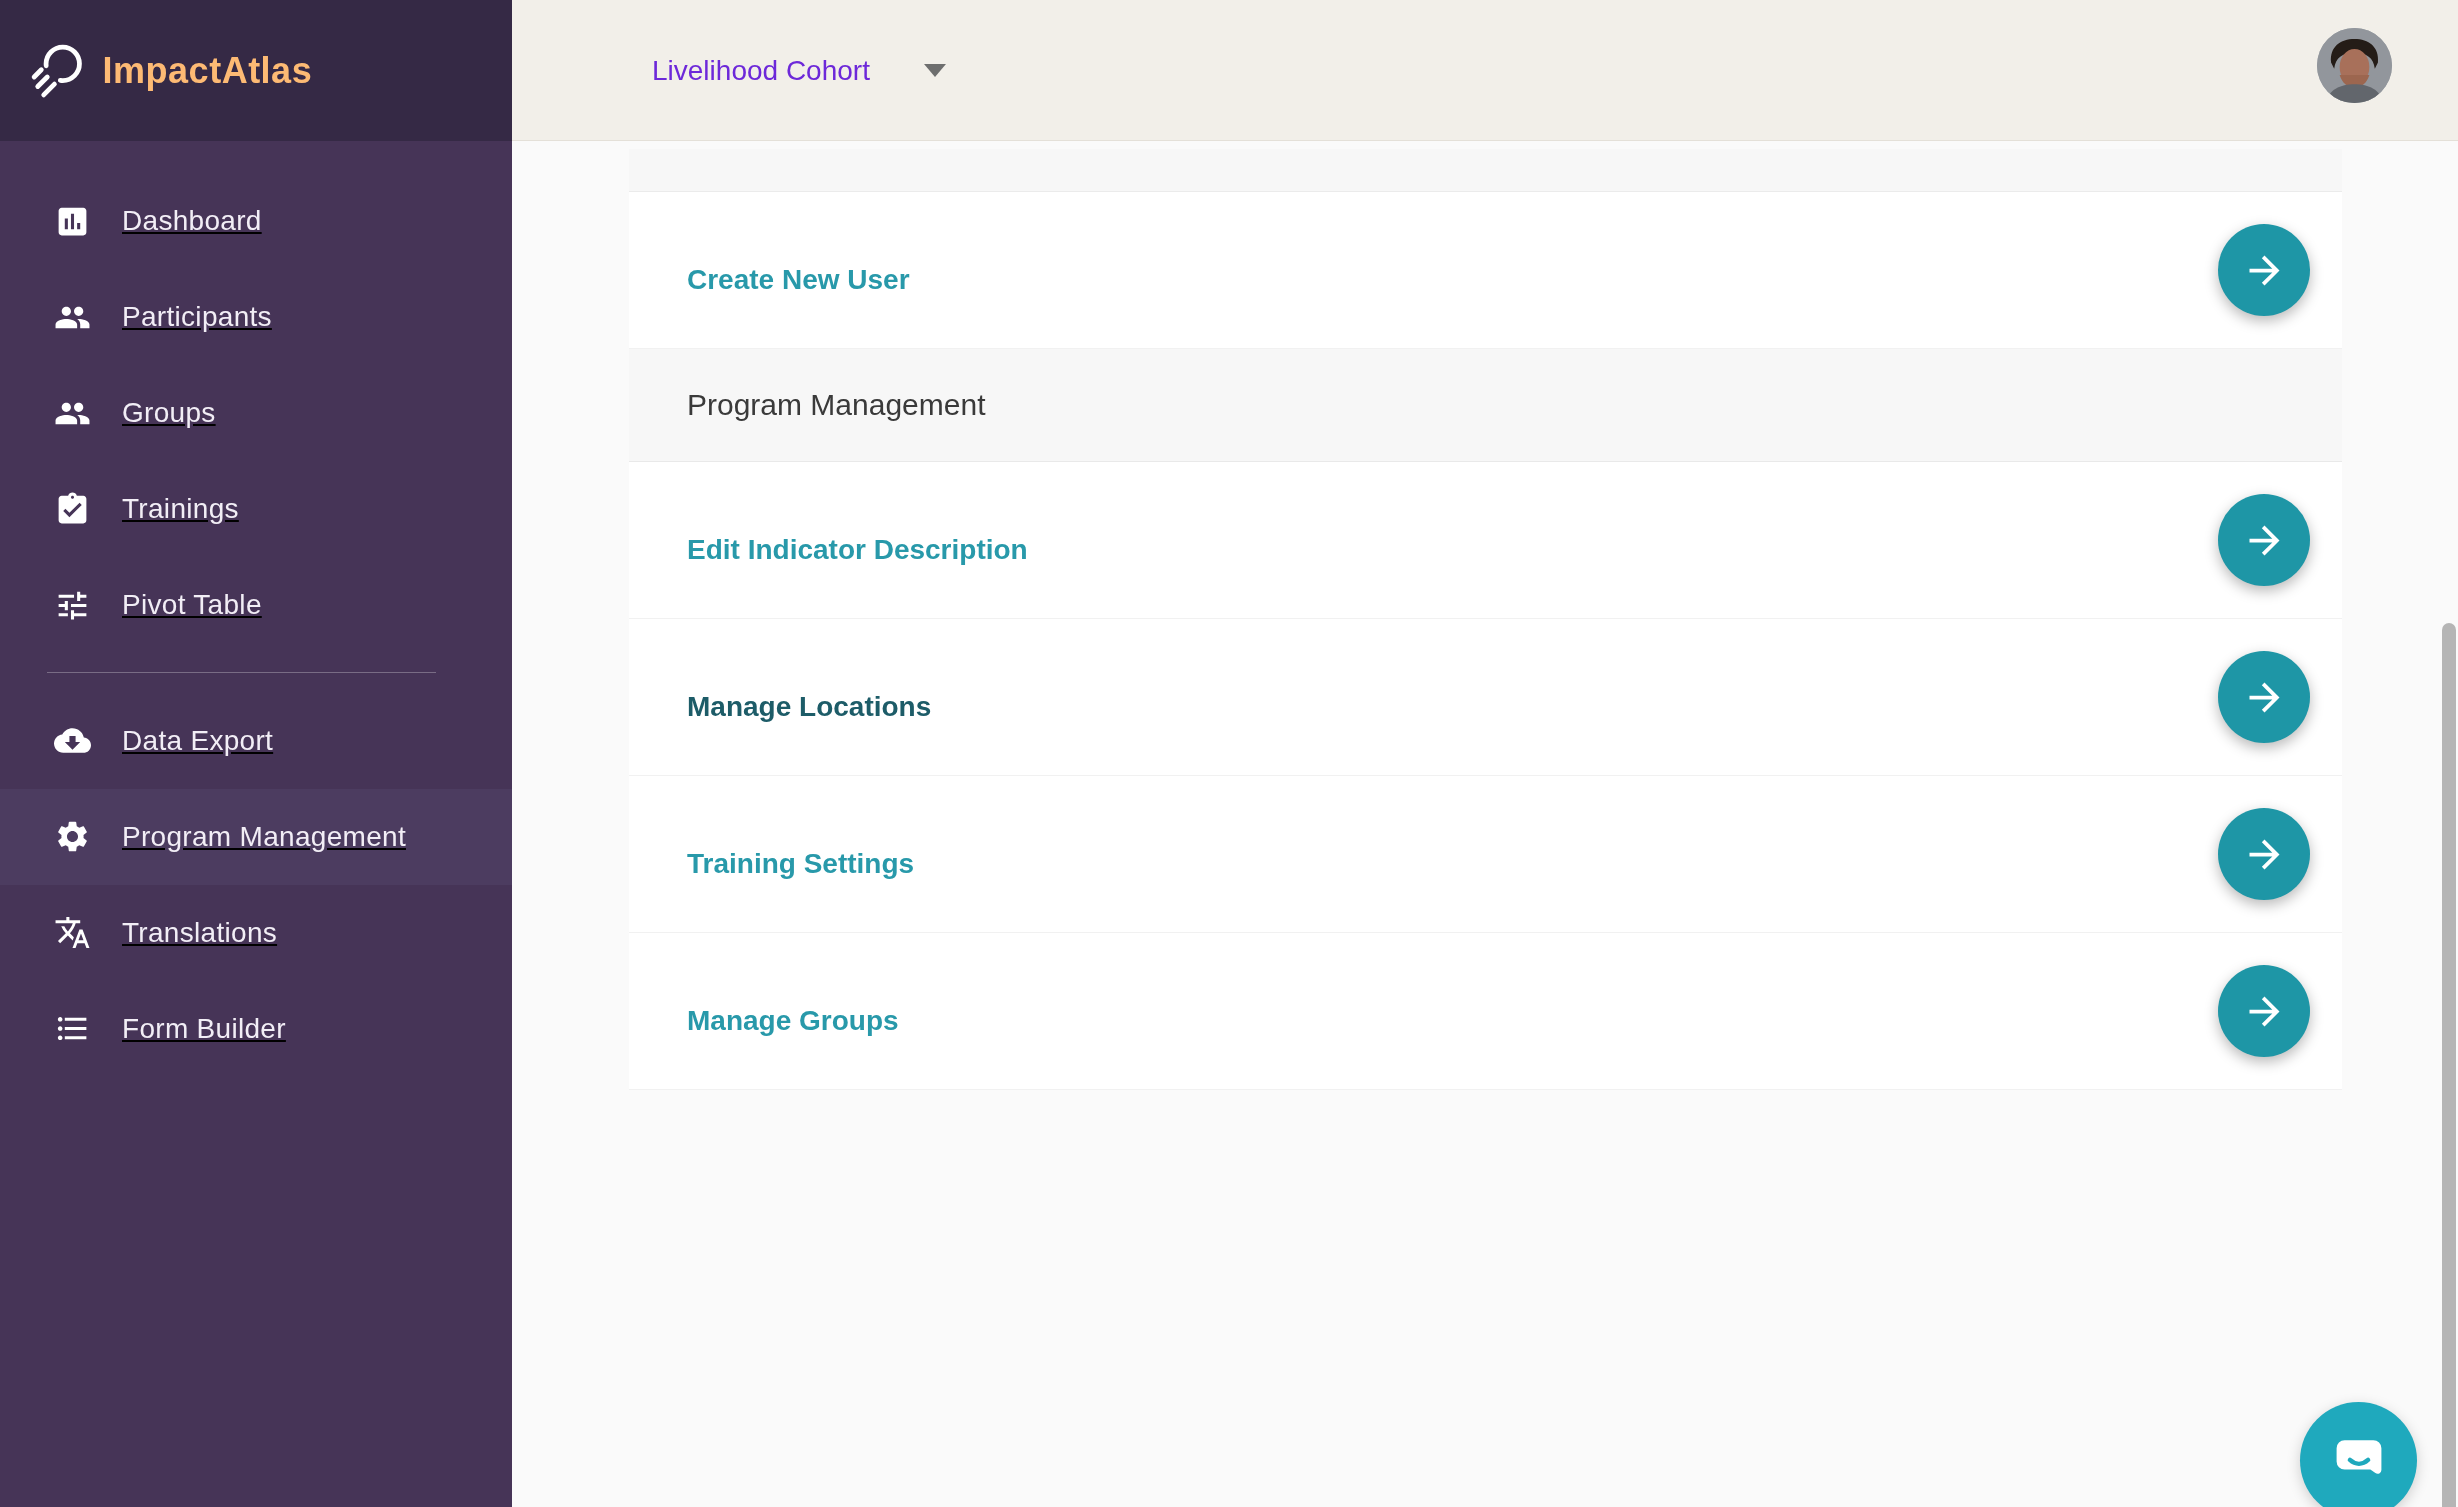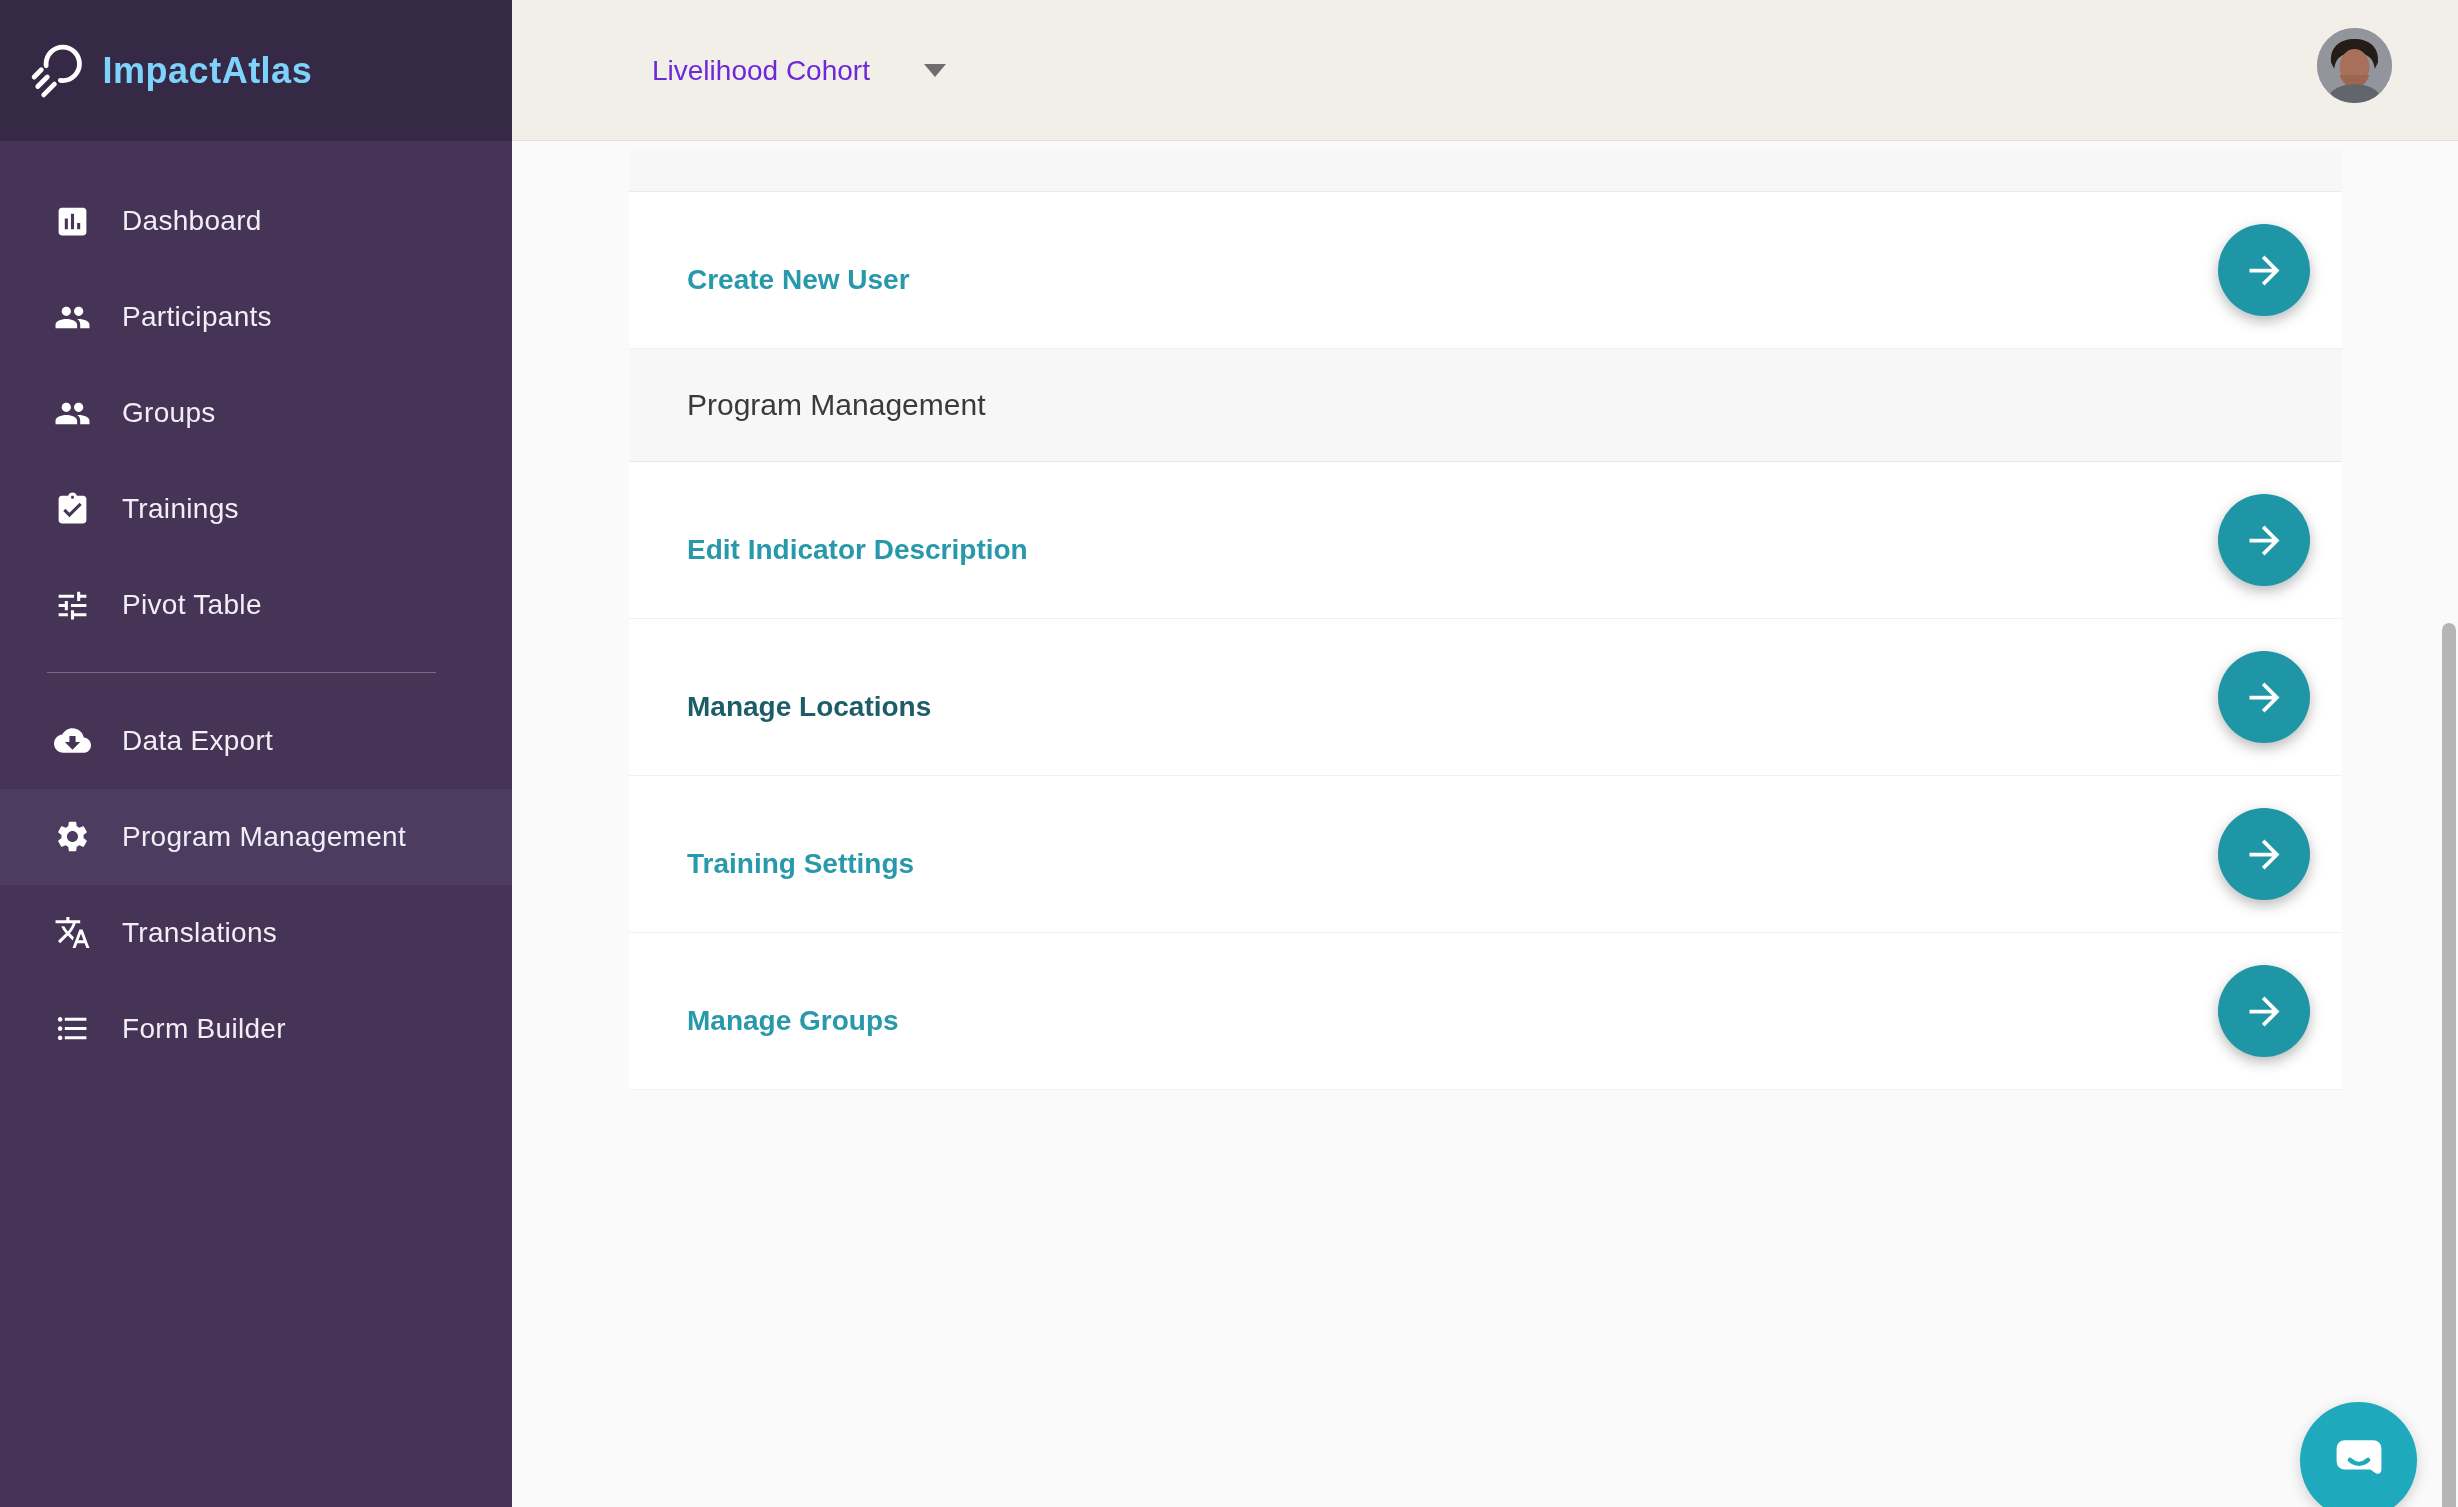--- a/index.html
+++ b/index.html
@@ -7,22 +7,22 @@
   .screen {
     position:relative; width:2459px; height:1508px; overflow:hidden;
     background:#fafafa;
     font-family:"Liberation Sans","DejaVu Sans",sans-serif;
   }
 
   
   .sidebar { position:absolute; left:0; top:0; width:512px; height:1508px; background:#463457; }
   .logo-band { height:141px; background:#352945; display:flex; align-items:center; padding-left:27px; }
   .logo-icon { width:62px; height:62px; flex:none; }
-  .logo-text { color:#7dd3fc; font-size:36px; font-weight:700; letter-spacing:0.5px; margin-left:13.6px; }
-  .nav { position:absolute; top:173px; left:0; right:0; }
+  .logo-text { color:#fdba74; font-size:36px; font-weight:700; letter-spacing:0.5px; margin-left:13.6px; }
+  .nav { position:absolute; top:173px; left:0; right:0;text-decoration:underline; }
   .nav-item { height:96px; display:flex; align-items:center; padding-left:54px; cursor:pointer; }
   .nav-item.active { background:#4c3c60; }
   .nav-item .ico { width:37px; height:37px; flex:none; display:flex; align-items:center; justify-content:center; }
   .nav-item .ico svg { width:37px; height:37px; fill:#ffffff; }
   .nav-item .lbl { color:#f2eef6; font-size:28px; font-weight:500; margin-left:31px; letter-spacing:0.3px; }
   .nav-divider { height:1px; background:rgba(255,255,255,.28); margin:19.4px 76px 19.4px 47px; }
 
   
   .header { position:absolute; left:512px; top:0; width:1947px; height:141px;
             background:#f2efe9; border-bottom:1.9px solid #e4e0d8; }

